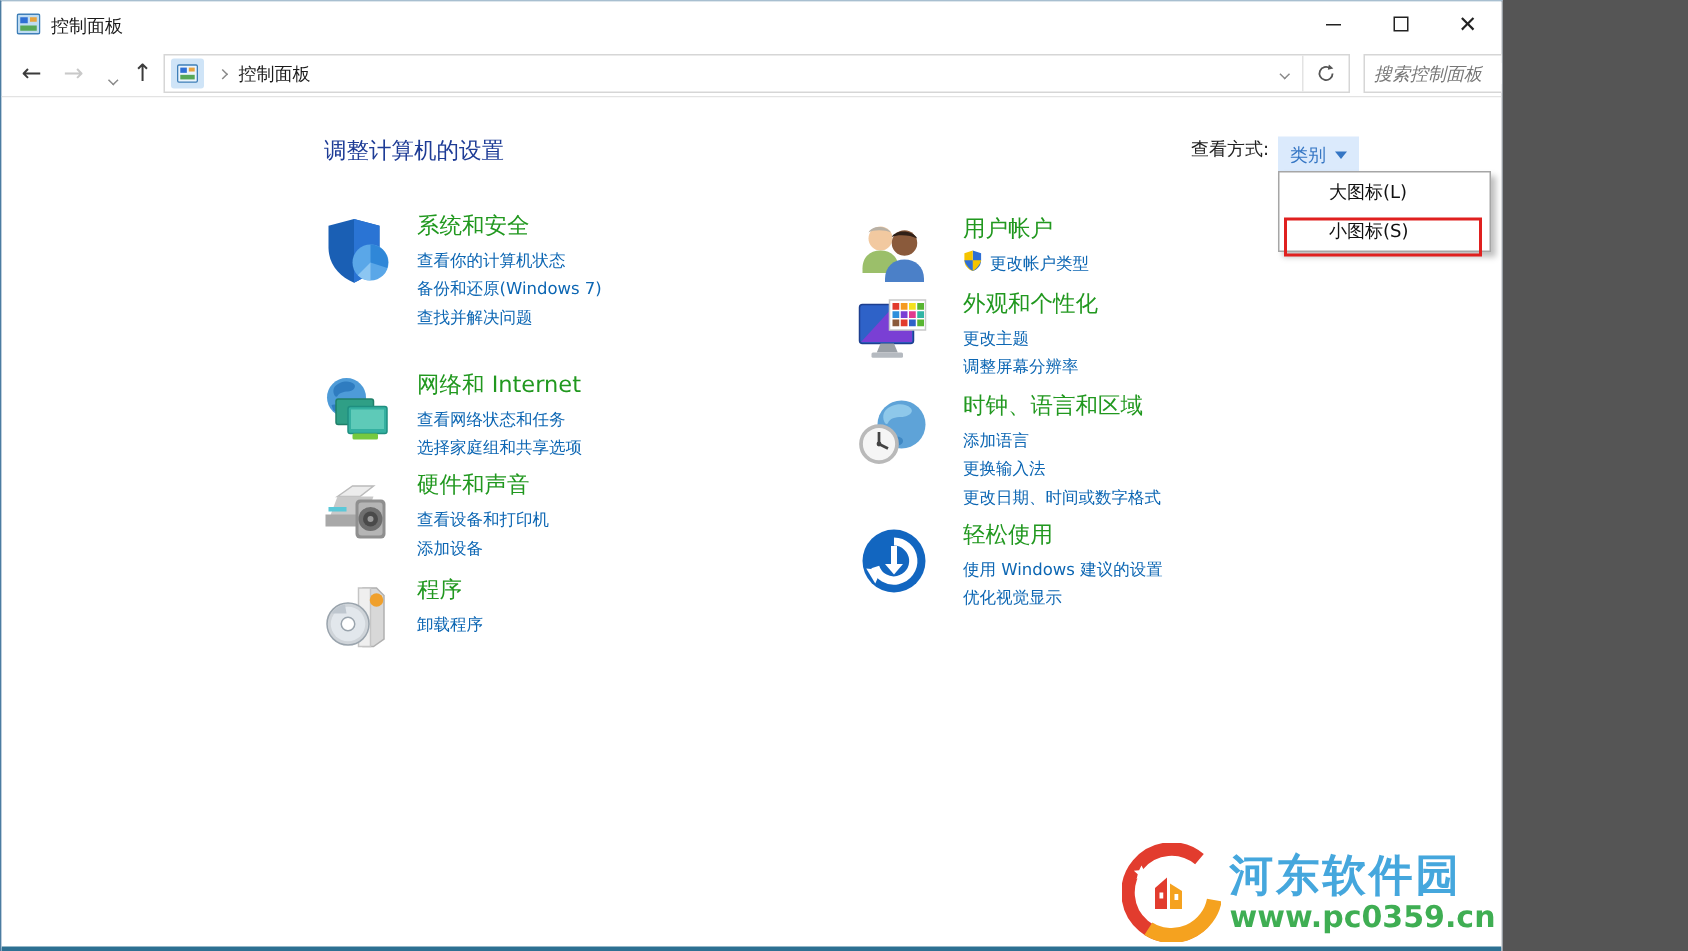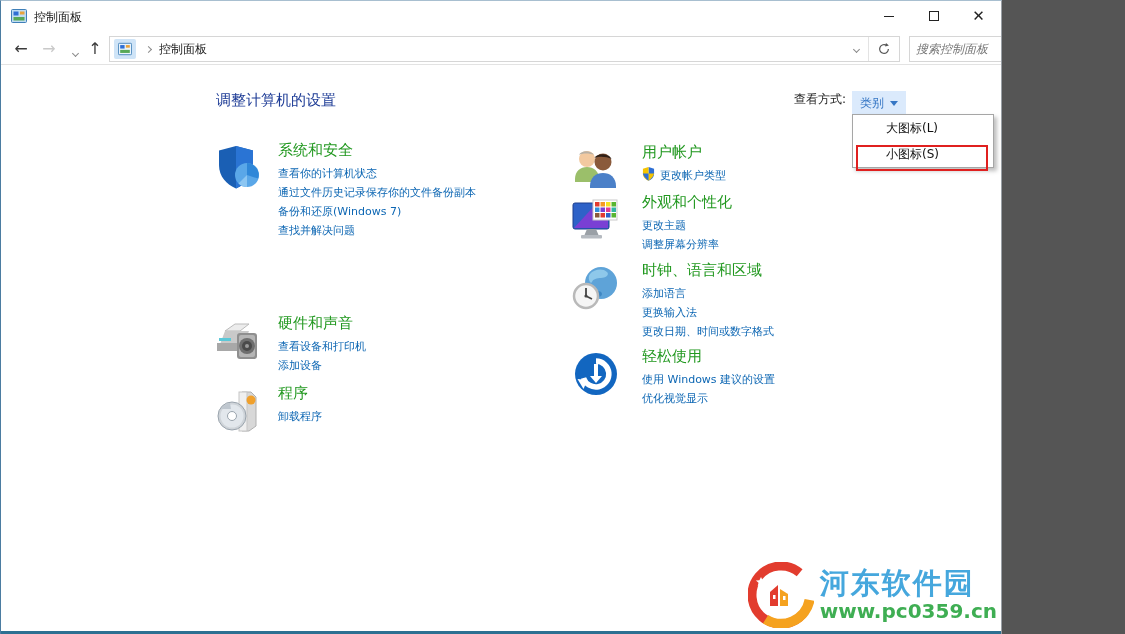--- a/index.html
+++ b/index.html
@@ -155,32 +155,51 @@
         <path d="M32 31V19a12 12 0 0 1 11.2 15.6z" fill="#2f87d8"></path>
         <path d="M32 31l-8.5 8.5A12 12 0 0 0 32 43z" fill="#8cc6f2"></path>
       </svg>
       <div>
         <div class="cat-title">系统和安全</div>
         <ul class="cat-links">
           <li>
               <span>查看你的计算机状态</span>
             </li>
           <li>
-              <span>通过文件历史记录保存你的文件备份副本</span>
-            </li>
-          <li>
               <span>备份和还原(Windows 7)</span>
             </li>
           <li>
               <span>查找并解决问题</span>
             </li>
         </ul>
       </div>
     </div>
 
+    <div class="cat left l2">
+      <svg class="icon48" viewBox="0 0 48 48">
+        <circle cx="16" cy="15" r="13" fill="#4e9bd8"></circle>
+        <path d="M8 8c3-4 10-5 13-2 2 2-1 5-4 5s-6 1-7 3c-1.5 2-4-3-2-6z" fill="#2f7cc0"></path>
+        <path d="M6 20c2-1 5 0 5 2s-3 3-4 1z" fill="#2f7cc0"></path>
+        <rect x="9" y="16" width="25" height="17" rx="1.5" fill="#2f9f86" stroke="#1f7f68"></rect>
+        <rect x="17" y="21" width="26" height="18" rx="1.5" fill="#35b0a0" stroke="#1f8f80"></rect>
+        <rect x="19" y="23" width="22" height="13" fill="#5ecab8"></rect>
+        <rect x="20" y="39" width="17" height="4" rx="1" fill="#76c93f"></rect>
+      </svg>
+      <div>
+        <div class="cat-title">网络和 Internet</div>
+        <ul class="cat-links">
+          <li>
+              <span>查看网络状态和任务</span>
+            </li>
+          <li>
+              <span>选择家庭组和共享选项</span>
+            </li>
+        </ul>
+      </div>
+    </div>
 
     <div class="cat left l3">
       <svg class="icon48" viewBox="0 0 48 48">
         <path d="M10 14l10-7h14l-9 7z" fill="#ececec" stroke="#bbb"></path>
         <path d="M4 30l6-16h24l-6 16z" fill="#c9c9c9"></path>
         <path d="M2 26h22v8H2z" fill="#a8a8a8"></path>
         <rect x="4" y="21" width="12" height="3" fill="#5bc8d8"></rect>
         <rect x="22" y="16" width="20" height="26" rx="3" fill="#8f8f8f"></rect>
         <rect x="24" y="18" width="16" height="22" rx="2" fill="#b5b5b5"></rect>
         <circle cx="32" cy="29" r="8" fill="#6e6e6e"></circle>

